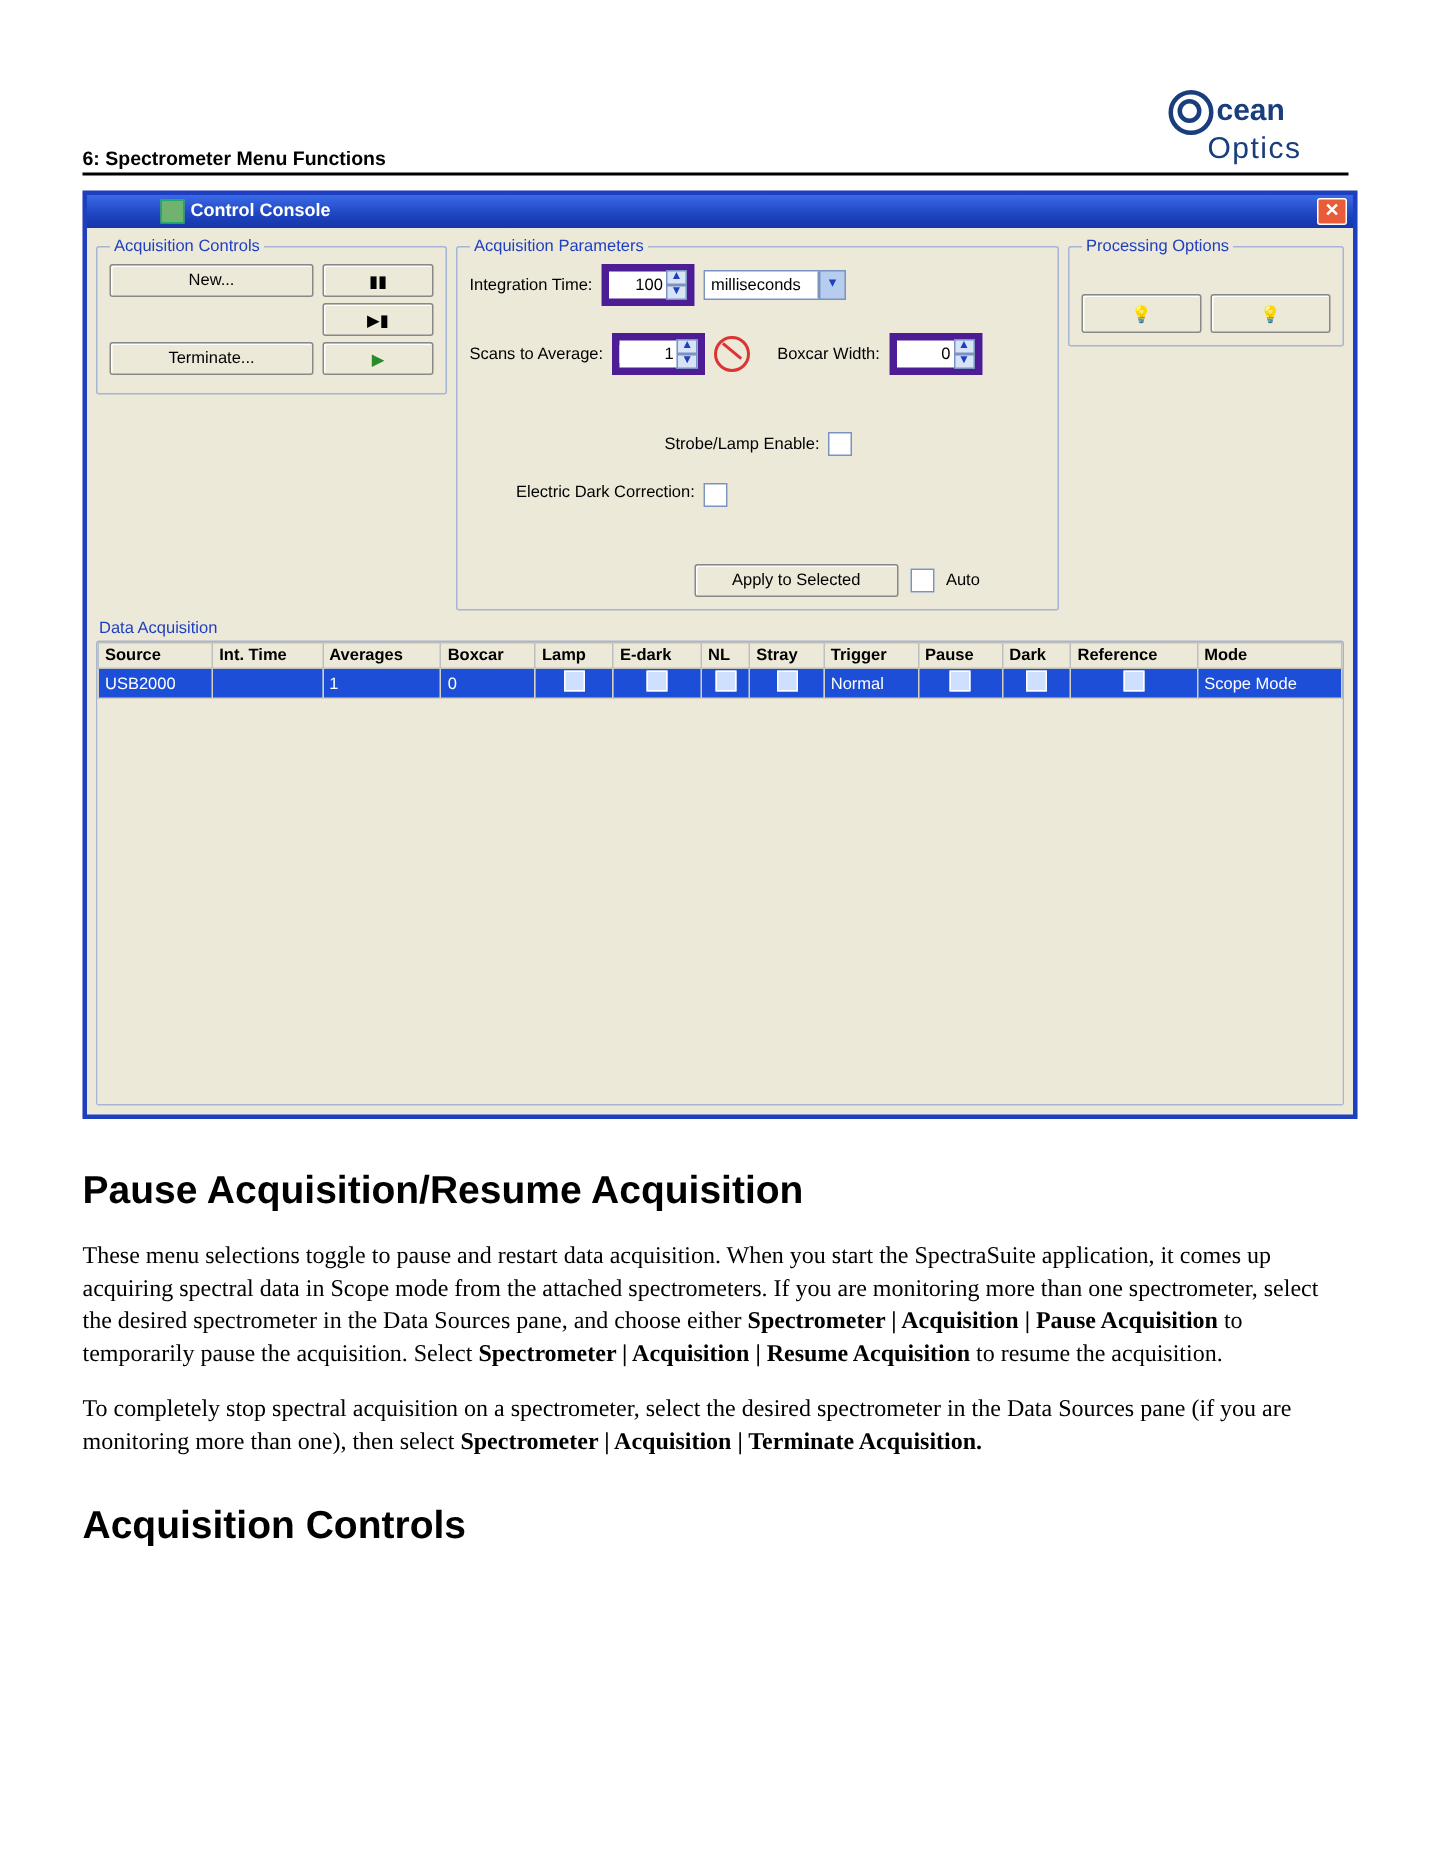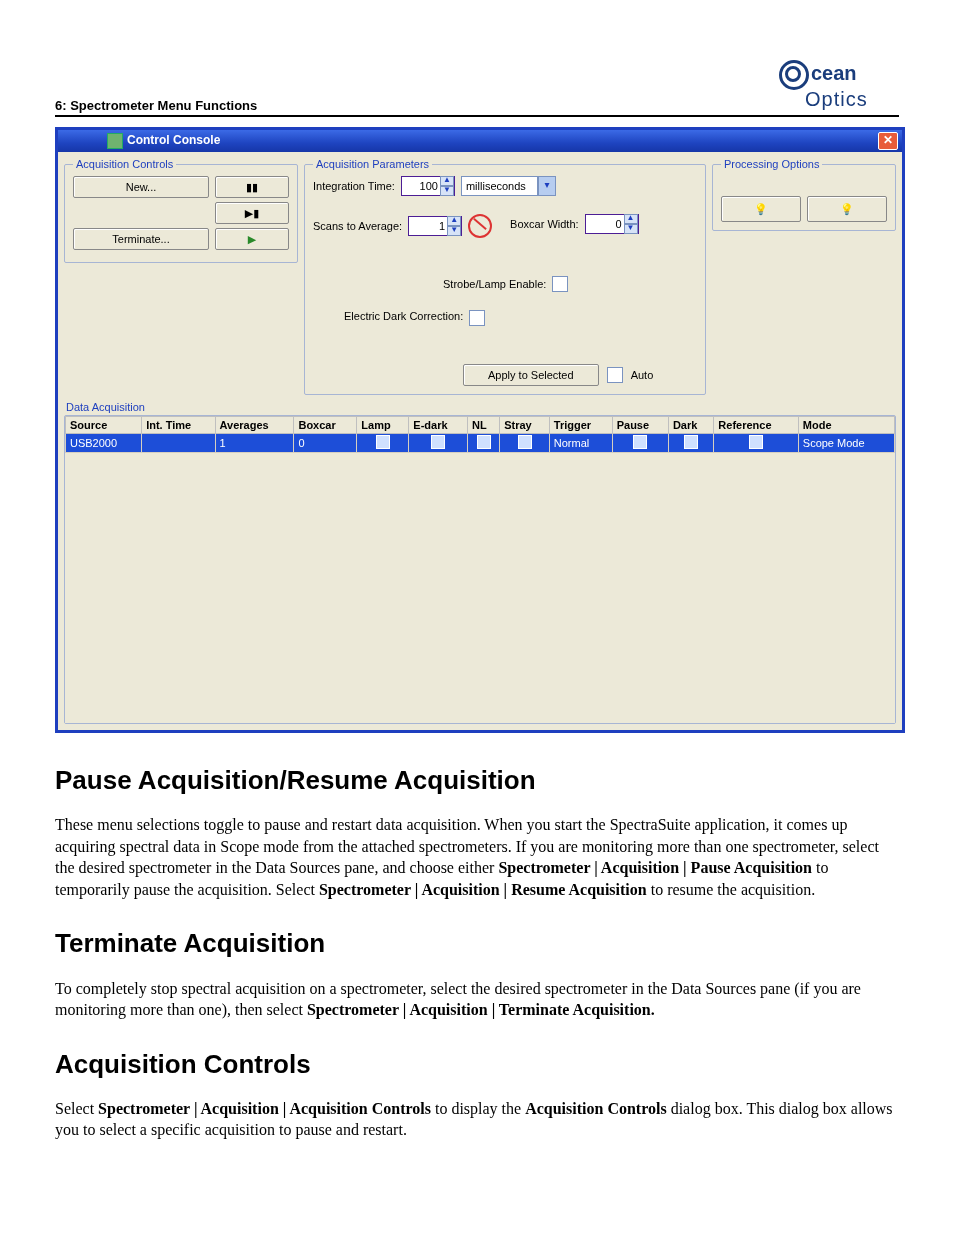--- a/index.html
+++ b/index.html
@@ -113,21 +113,21 @@
     display:inline-flex;align-items:center;justify-content:center;
     box-shadow: inset 1px 1px 0 #fff;
   }
   .btn.wide{width:86px;}
   .btn.icon{width:24px;}
   .glyph{font-family:Arial;font-size:11px;}
   .acq-params { flex:1; }
   .lbl{white-space:nowrap;}
   .spin{
     display:inline-flex;align-items:center;
-    border:1px solid #4c1d95;background:#fff;height:18px;
+    border:5px solid #4c1d95;background:#fff;height:18px;
   }
   .spin input{border:0;width:34px;text-align:right;font-size:11px;padding:0 2px;outline:none;}
   .spin .arrows{display:flex;flex-direction:column;}
   .spin .arrows span{width:12px;height:8px;border:1px solid #7a93c0;background:#d7e3f7;font-size:8px;line-height:6px;text-align:center;color:#1e3fbf;}
   select.combo{
     border:1px solid #7a93c0;background:#fff;font-size:11px;height:20px;
     padding:0 28px 0 4px;
     -webkit-appearance:none;appearance:none;
     background-image:linear-gradient(#7a93c0,#7a93c0);
     background-size:1px 100%;background-repeat:no-repeat;background-position:right 16px top 0;
@@ -329,25 +329,21 @@
       </div>
     </div>
   </div>
 
   <div class="content">
     <h2 class="sec">Pause Acquisition/Resume Acquisition</h2>
     <p>
       <span>These menu selections toggle to pause and restart data acquisition. When you start the SpectraSuite application, it comes up acquiring spectral data in Scope mode from the attached spectrometers. If you are monitoring more than one spectrometer, select the desired spectrometer in the Data Sources pane, and choose either </span><b>Spectrometer | Acquisition | Pause Acquisition</b><span> to temporarily pause the acquisition. Select </span><b>Spectrometer | Acquisition | Resume Acquisition</b><span> to resume the acquisition.</span>
     </p>
 
-    <h2 class="sec">Terminate Acquisition</h2>
     <p>
       <span>To completely stop spectral acquisition on a spectrometer, select the desired spectrometer in the Data Sources pane (if you are monitoring more than one), then select </span><b>Spectrometer | Acquisition | Terminate Acquisition.</b>
     </p>
 
     <h2 class="sec">Acquisition Controls</h2>
-    <p>
-      <span>Select </span><b>Spectrometer | Acquisition | Acquisition Controls</b><span> to display the </span><b>Acquisition Controls</b><span> dialog box. This dialog box allows you to select a specific acquisition to pause and restart.</span>
-    </p>
   </div>
 
 
 </div>
 
 </body></html>

